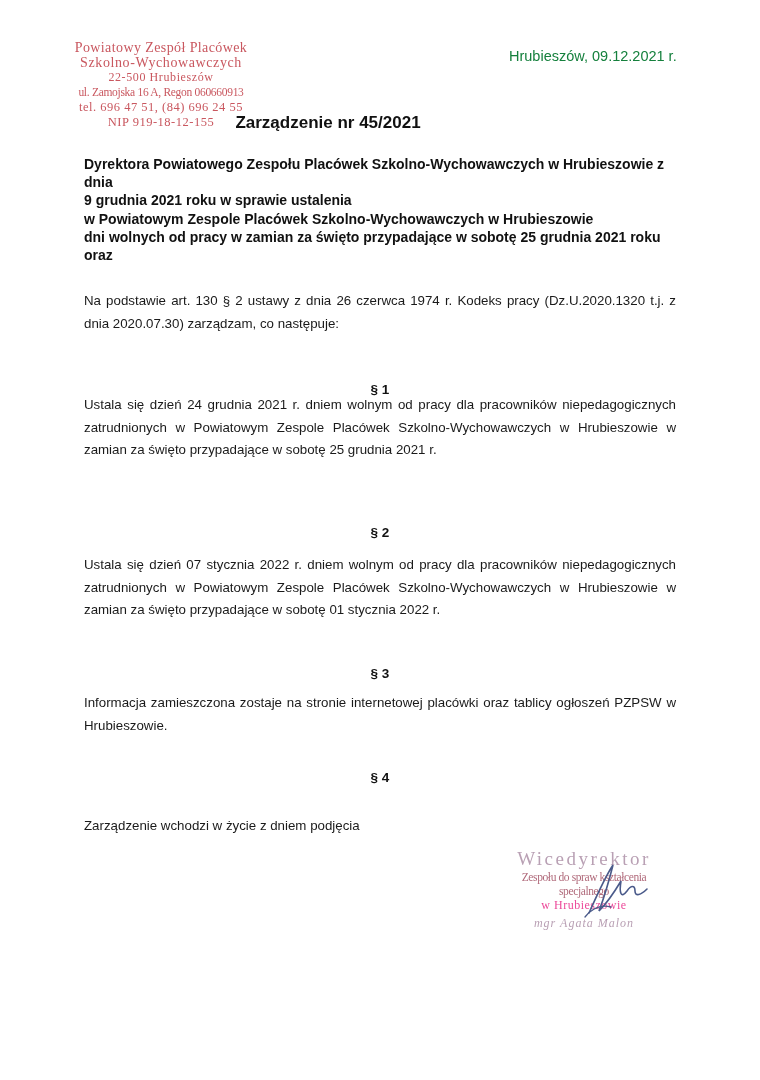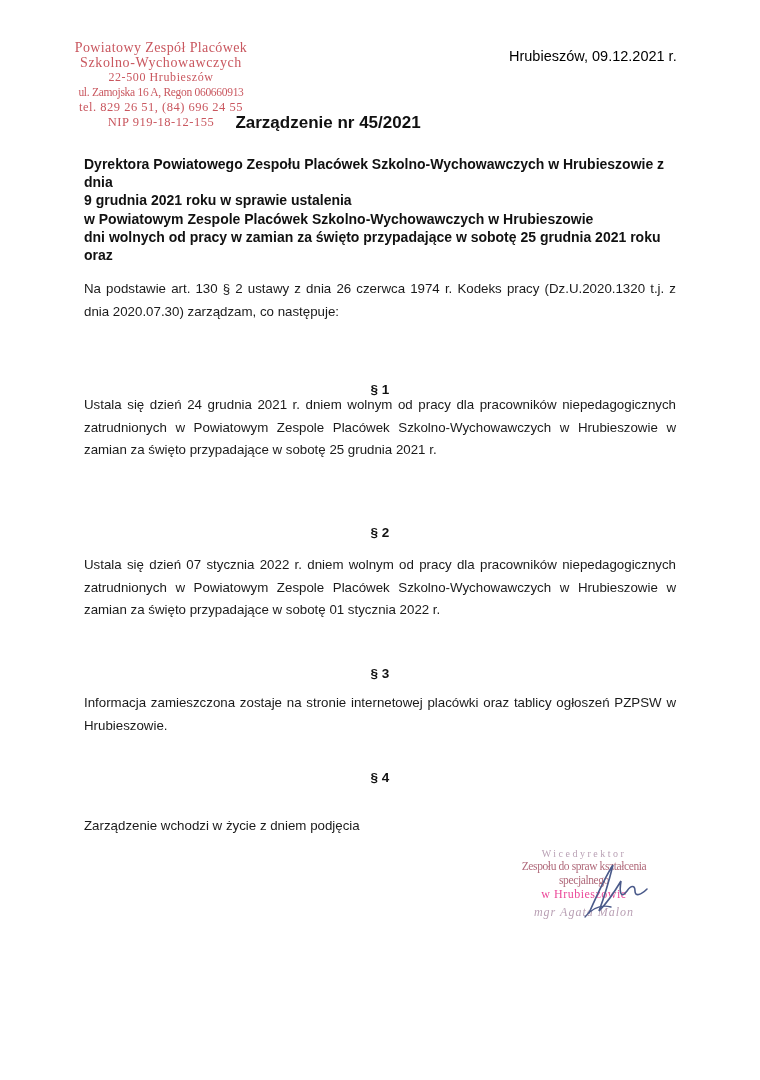--- a/index.html
+++ b/index.html
@@ -7,63 +7,63 @@
            font-family: "Liberation Sans", sans-serif; color: #1a1a1a; }
     .stamp-school { position: absolute; left: 66px; top: 40px; width: 190px;
       font-family: "Liberation Serif", serif; color: #c9575f; text-align: center;
       line-height: 15px; }
     .stamp-school .l1 { font-size: 14px; letter-spacing: 0.4px; }
     .stamp-school .l2 { font-size: 14px; letter-spacing: 0.6px; }
     .stamp-school .l3 { font-size: 12px; letter-spacing: 0.6px; }
     .stamp-school .l4 { font-size: 11.5px; letter-spacing: -0.3px; }
     .stamp-school .l5 { font-size: 12.5px; letter-spacing: 0.5px; }
     .stamp-school .l6 { font-size: 12.5px; letter-spacing: 0.5px; }
-    .place-date { position: absolute; left: 509px; top: 48px; font-size: 14.5px; color: #000000; }
+    .place-date { position: absolute; left: 509px; top: 48px; font-size: 14.5px; color: #15803d; }
     .doc-title { position: absolute; left: 0; width: 656px; top: 113px; text-align: center;
       font-size: 17px; font-weight: bold; color: #111; }
     .subject { position: absolute; left: 84px; width: 592px; top: 155px; text-align: left;
       font-size: 14px; font-weight: bold; line-height: 18.2px; color: #111; }
     .para { position: absolute; left: 84px; width: 592px; font-size: 13.3px;
       line-height: 22.5px; text-align: justify; color: #1a1a1a; }
     .section { position: absolute; left: 0; width: 760px; text-align: center;
       font-size: 13.5px; font-weight: bold; color: #111; }
     .stamp-sign { position: absolute; left: 498px; top: 848px; width: 172px;
       font-family: "Liberation Serif", serif; color: #b97a8a; text-align: center; }
-    .stamp-sign .s1 { font-size: 10px; letter-spacing: 2.5px; color: #b9a0b4; font-family: Liberation Serif, serif; }
+    .stamp-sign .s1 { font-size: 19px; letter-spacing: 2.5px; color: #b9a0b4; font-family: Liberation Serif, serif; }
     .stamp-sign .s2 { font-size: 11.5px; letter-spacing: -0.4px; color: #b0697a; line-height: 14px; }
     .stamp-sign .s3 { font-size: 12px; letter-spacing: 0.5px; color: #ec4899; line-height: 14px; }
     .stamp-sign .s4 { font-size: 12px; font-style: italic; letter-spacing: 1px; color: #b9a0b4; margin-top: 4px; }
     .signature { position: absolute; left: 575px; top: 855px; width: 80px; height: 70px; }
   </style>
 </head>
 <body>
 
 <div>
 
   <div class="stamp-school">
     <div class="l1">Powiatowy Zespół Placówek</div>
     <div class="l2">Szkolno-Wychowawczych</div>
     <div class="l3">22-500  Hrubieszów</div>
     <div class="l4">ul. Zamojska 16 A, Regon 060660913</div>
-    <div class="l5">tel. 829 26 51, (84) 696 24 55</div>
+    <div class="l5">tel. 696 47 51, (84) 696 24 55</div>
     <div class="l6">NIP 919-18-12-155</div>
   </div>
 
   <div class="place-date">Hrubieszów, 09.12.2021 r.</div>
 
   <div class="doc-title">Zarządzenie nr 45/2021</div>
 
   <div class="subject">
     <div>Dyrektora Powiatowego Zespołu Placówek Szkolno-Wychowawczych w Hrubieszowie z dnia</div>
     <div>9 grudnia 2021 roku w sprawie ustalenia</div>
     <div>w Powiatowym Zespole Placówek Szkolno-Wychowawczych w Hrubieszowie</div>
     <div>dni wolnych od pracy w zamian za święto przypadające w sobotę 25 grudnia 2021 roku oraz</div>
   </div>
 
-  <div class="para" style="top: 278px;">Na podstawie art. 130 § 2 ustawy z dnia 26 czerwca 1974 r. Kodeks pracy (Dz.U.2020.1320 t.j. z dnia 2020.07.30) zarządzam, co następuje:</div>
+  <div class="para" style="top: 290px;">Na podstawie art. 130 § 2 ustawy z dnia 26 czerwca 1974 r. Kodeks pracy (Dz.U.2020.1320 t.j. z dnia 2020.07.30) zarządzam, co następuje:</div>
 
   <div class="section" style="top: 382px;">§ 1</div>
   <div class="para" style="top: 394px;">Ustala się dzień 24 grudnia 2021 r. dniem wolnym od pracy dla pracowników niepedagogicznych zatrudnionych w Powiatowym Zespole Placówek Szkolno-Wychowawczych w Hrubieszowie w zamian za święto przypadające w sobotę 25 grudnia 2021 r.</div>
 
   <div class="section" style="top: 525px;">§ 2</div>
   <div class="para" style="top: 554px;">Ustala się dzień 07 stycznia 2022 r. dniem wolnym od pracy dla pracowników niepedagogicznych zatrudnionych w Powiatowym Zespole Placówek Szkolno-Wychowawczych w Hrubieszowie w zamian za święto przypadające w sobotę 01 stycznia 2022 r.</div>
 
   <div class="section" style="top: 666px;">§ 3</div>
   <div class="para" style="top: 692px;">Informacja zamieszczona zostaje na stronie internetowej placówki oraz tablicy ogłoszeń PZPSW w Hrubieszowie.</div>
 

